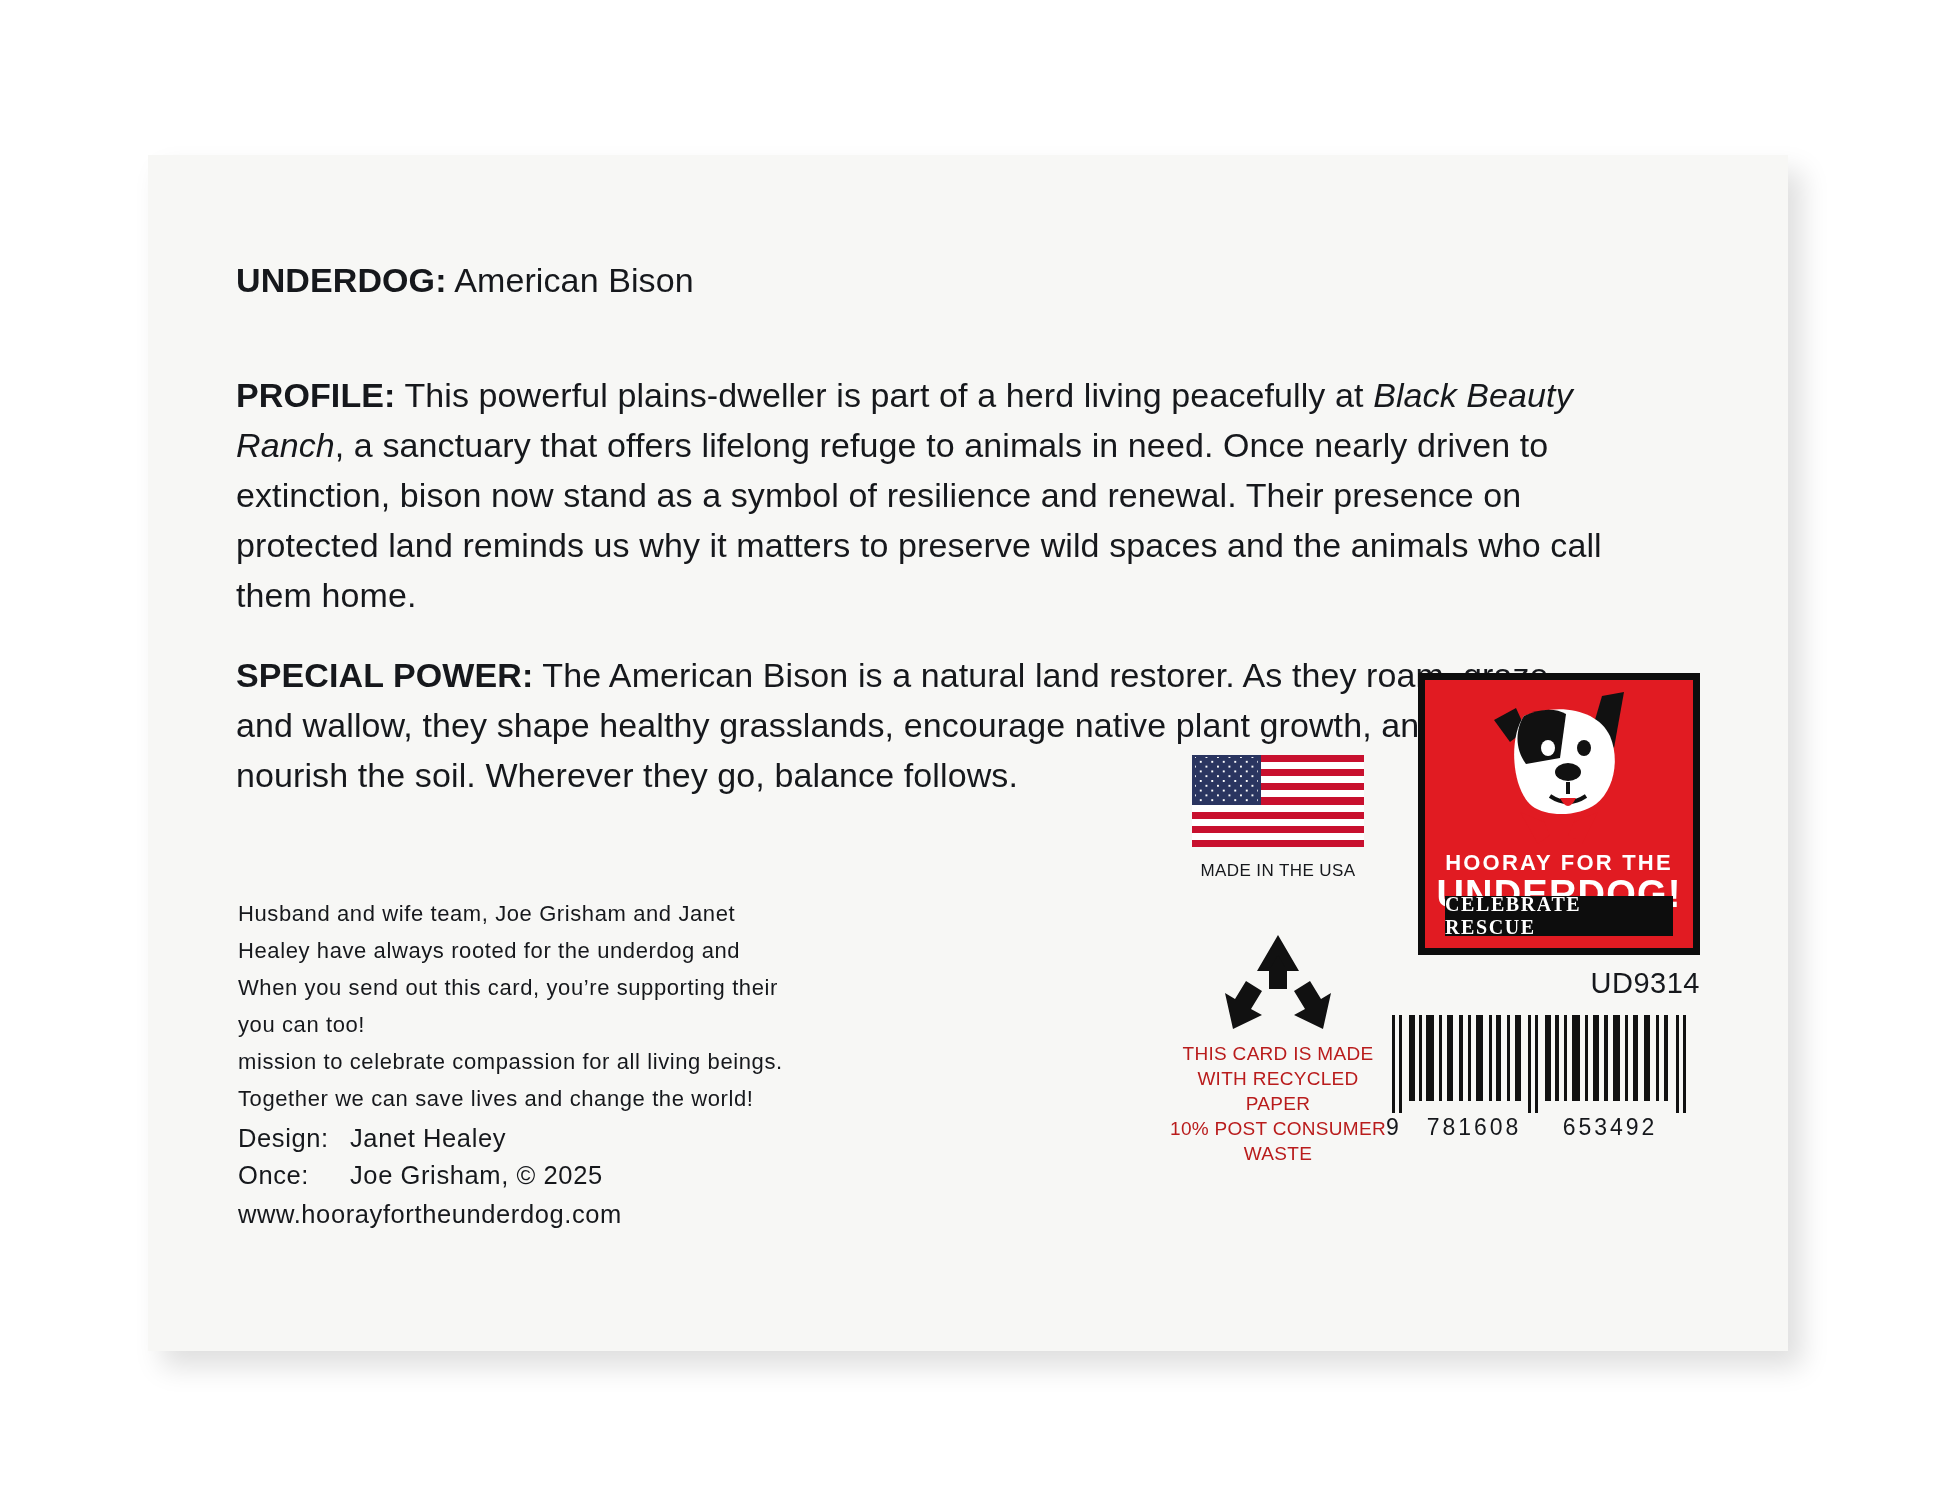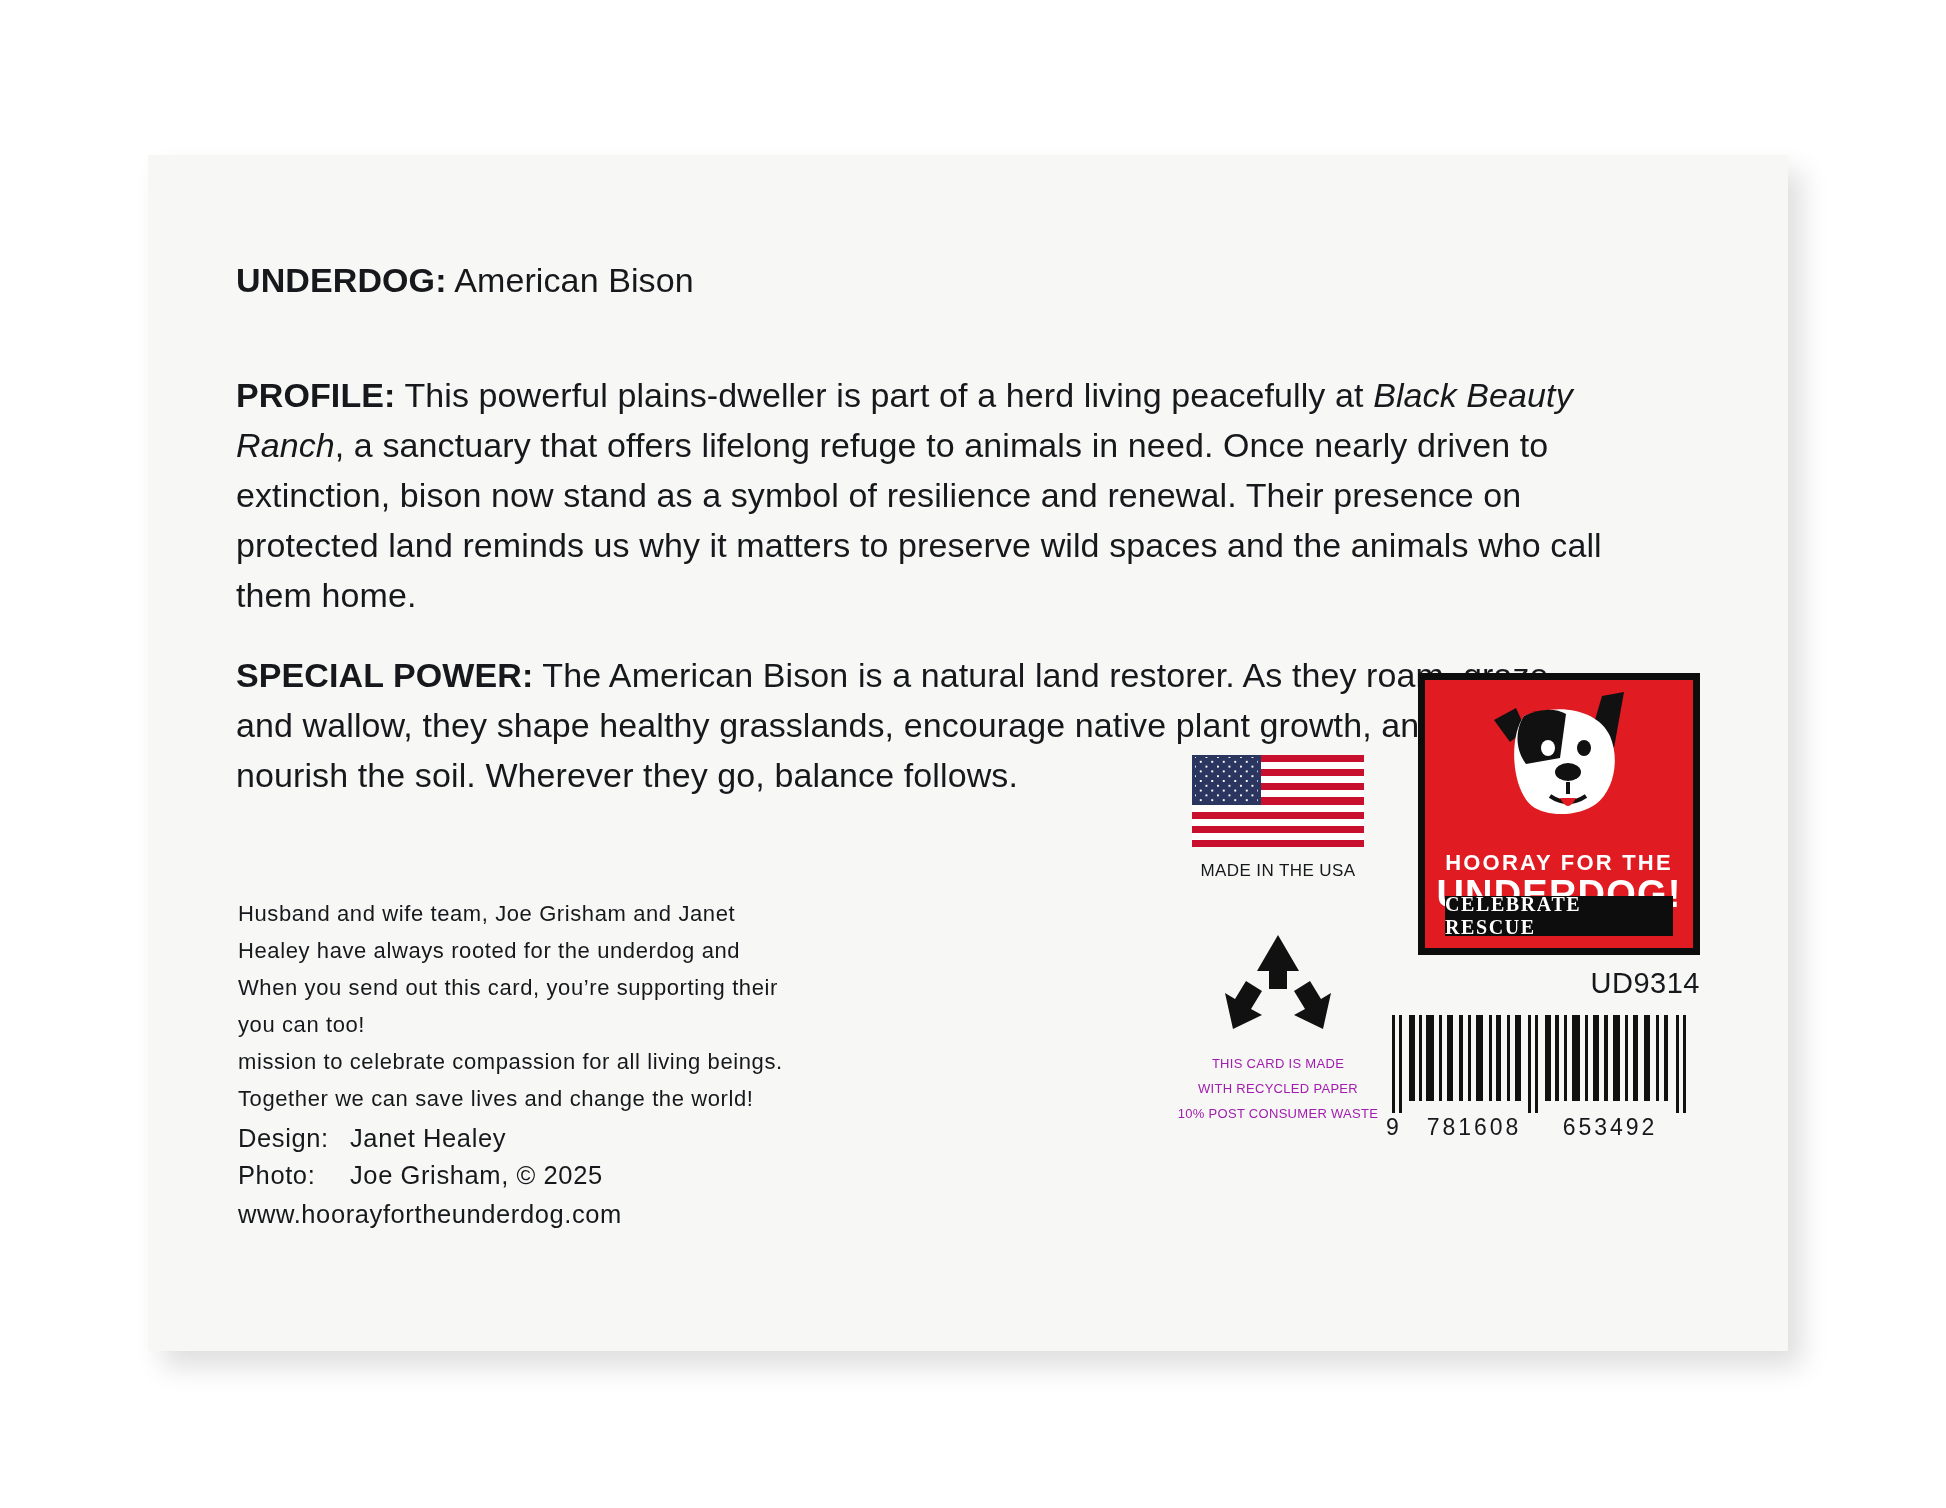--- a/index.html
+++ b/index.html
@@ -134,25 +134,24 @@
   
   .recycle-wrap {
     position: absolute;
     left: 1022px;
     top: 778px;
     width: 216px;
     text-align: center;
   }
   .recycle-wrap svg { display: block; margin: 0 auto; }
   .recycle-cap {
-    font-size: 13px;
+    font-size: 19px;
     letter-spacing: 0.3px;
     line-height: 25px;
-    color: #a21caf;
-    margin-top: 10px;
+    color: #b91c1c;
   }
 
   
   .logo {
     position: absolute;
     left: 1270px;
     top: 518px;
     width: 282px;
     height: 282px;
     background: #e11b22;
@@ -270,21 +269,21 @@
       <p>mission to celebrate compassion for all living beings.</p>
       <p>Together we can save lives and change the world!</p>
     </div>
 
     <div class="credits">
       <div class="row">
         <span class="k">Design:</span>
         <span class="v">Janet Healey</span>
       </div>
       <div class="row">
-        <span class="k">Photo:</span>
+        <span class="k">Once:</span>
         <span class="v">Joe Grisham, © 2025</span>
       </div>
       <div class="url">www.hoorayfortheunderdog.com</div>
     </div>
 
     <div class="flag-wrap">
       <div class="flag">
         <div class="stripes"></div>
         <div class="canton">
           <div class="stars"></div>

